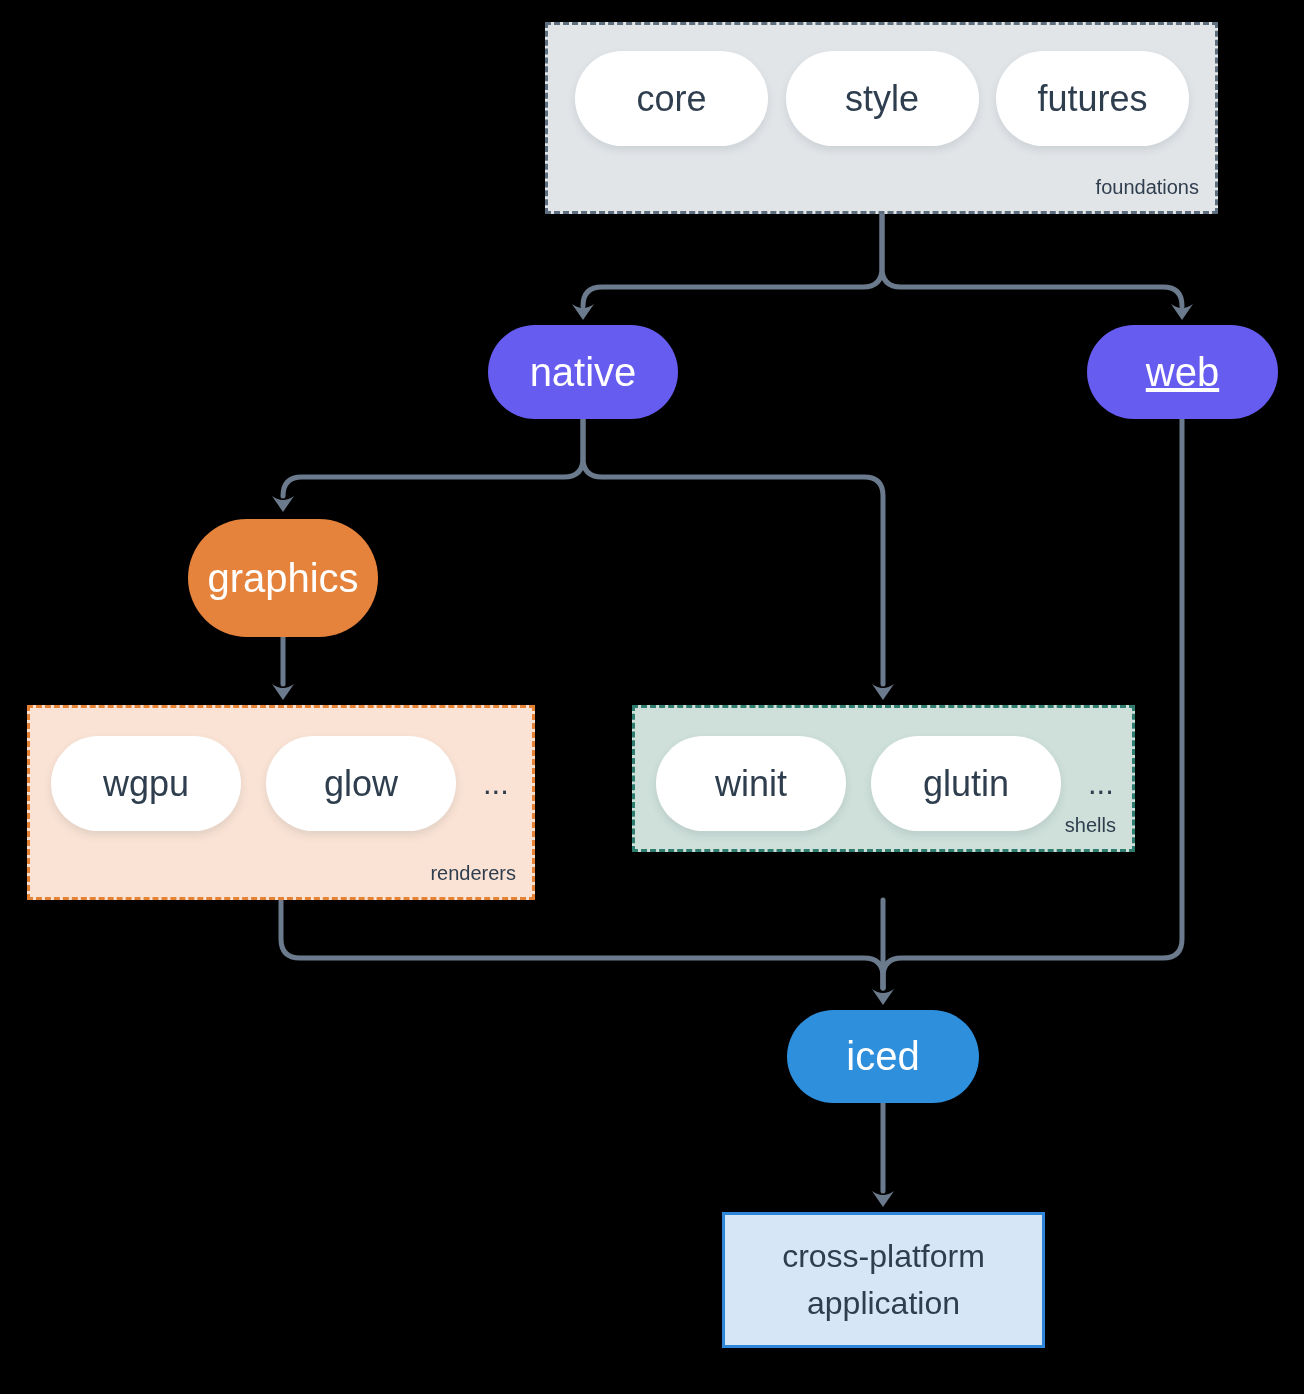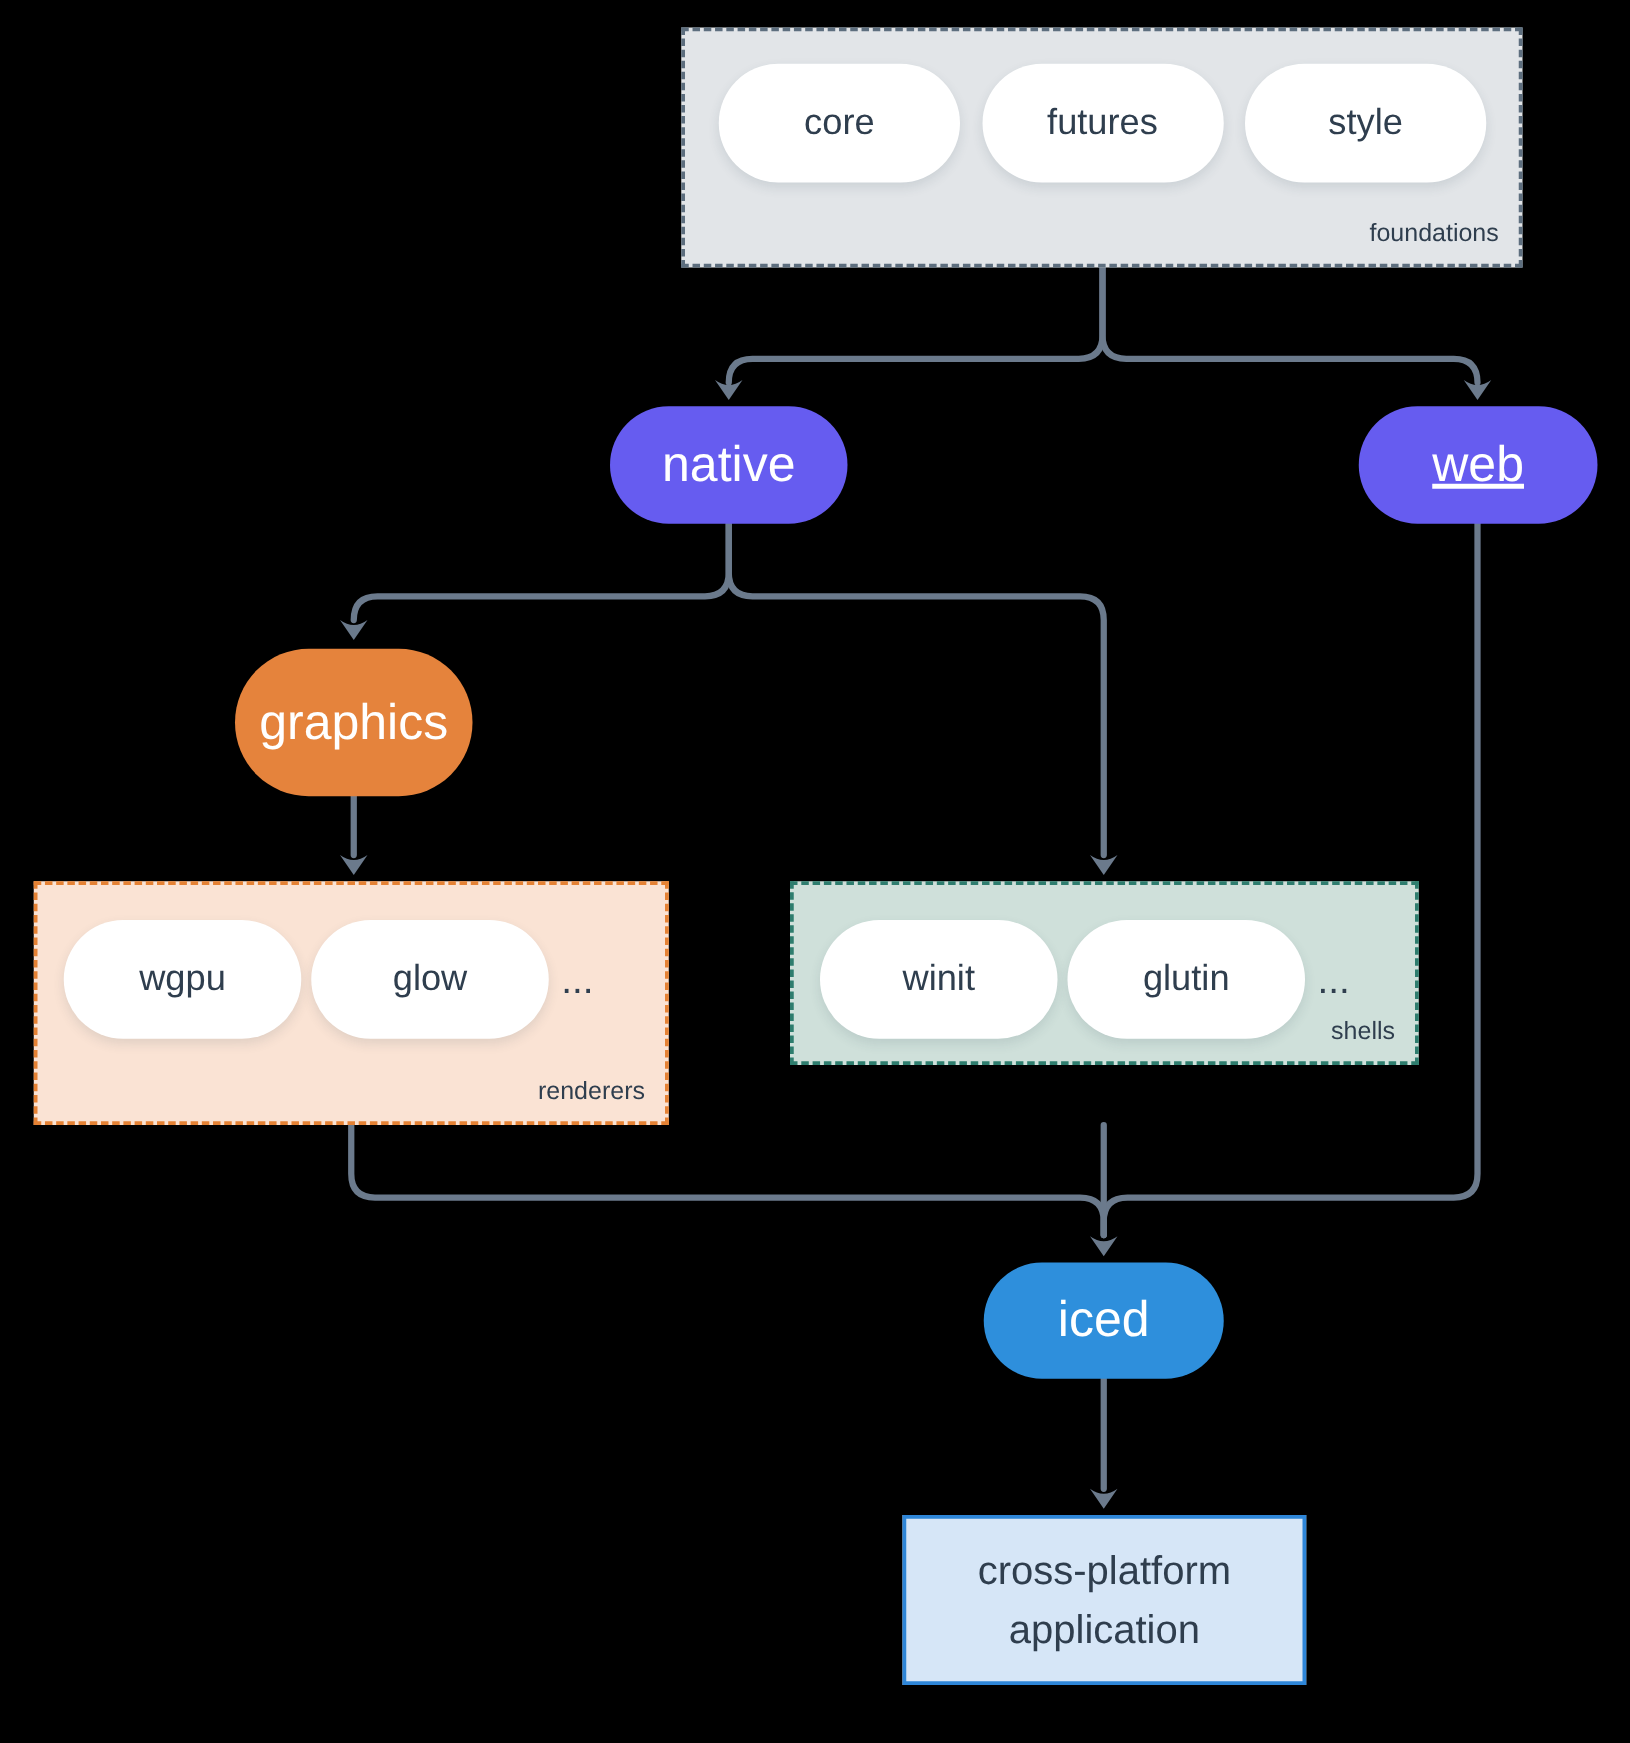--- a/index.html
+++ b/index.html
@@ -19,26 +19,26 @@
   .foundations-box { left:545px; top:22px; width:673px; height:192px;
     background:var(--foundations-bg); border-color:var(--foundations-border); }
   .renderers-box { left:27px; top:705px; width:508px; height:195px;
     background:var(--renderers-bg); border-color:var(--renderers-border); }
   .shells-box { left:632px; top:705px; width:503px; height:147px;
     background:var(--shells-bg); border-color:var(--shells-border); }
   .group-label { position:absolute; right:16px; bottom:12px; font-size:20px; color:var(--text-dark); }
 
   
   .pill { display:flex; align-items:center; justify-content:center;
-    border-radius:999px; font-size:29px; }
+    border-radius:999px; font-size:36px; }
   .white-pill { background:var(--pill-white); color:var(--text-dark);
     box-shadow:0 4px 9px rgba(44,62,80,0.12); }
   .foundations-box .pill-row { display:flex; justify-content:space-between; padding:26px 26px 0 27px; }
   .foundations-box .white-pill { width:193px; height:95px; }
-  .sub-row { display:flex; padding:28px 0 0 21px; gap:8px; }
+  .sub-row { display:flex; padding:28px 0 0 21px; gap:25px; }
   .sub-row .white-pill { width:190px; height:95px; }
   .more-dots { height:95px; display:flex; align-items:center; margin-left:2px;
     font-size:31px; color:var(--text-dark); }
 
   .node { position:absolute; display:flex; align-items:center; justify-content:center;
     border-radius:999px; color:#ffffff; font-size:40px; }
   .node-native   { left:488px;  top:325px;  width:190px; height:94px; background:var(--purple); }
   .node-web      { left:1087px; top:325px;  width:191px; height:94px; background:var(--purple);text-decoration:underline; }
   .node-graphics { left:188px;  top:519px;  width:190px; height:118px; background:var(--orange); }
   .node-iced     { left:787px;  top:1010px; width:192px; height:93px; background:var(--blue); }
@@ -86,22 +86,22 @@
     </g>
     <g>
       <path class="line" d="M 883 1103 L 883 1191"></path>
       <path class="head" d="M 872 1191 L 883 1207 L 894 1191 Q 883 1199 872 1191 Z"></path>
     </g>
   </svg>
 
   <div class="group-box foundations-box">
     <div class="pill-row">
       <div class="pill white-pill">core</div>
+      <div class="pill white-pill">style</div>
       <div class="pill white-pill">futures</div>
-      <div class="pill white-pill">style</div>
     </div>
     <div class="group-label">foundations</div>
   </div>
 
   <div class="node node-native">native</div>
   <div class="node node-web">web</div>
 
   <div class="node node-graphics">graphics</div>
 
   <div class="group-box renderers-box">

